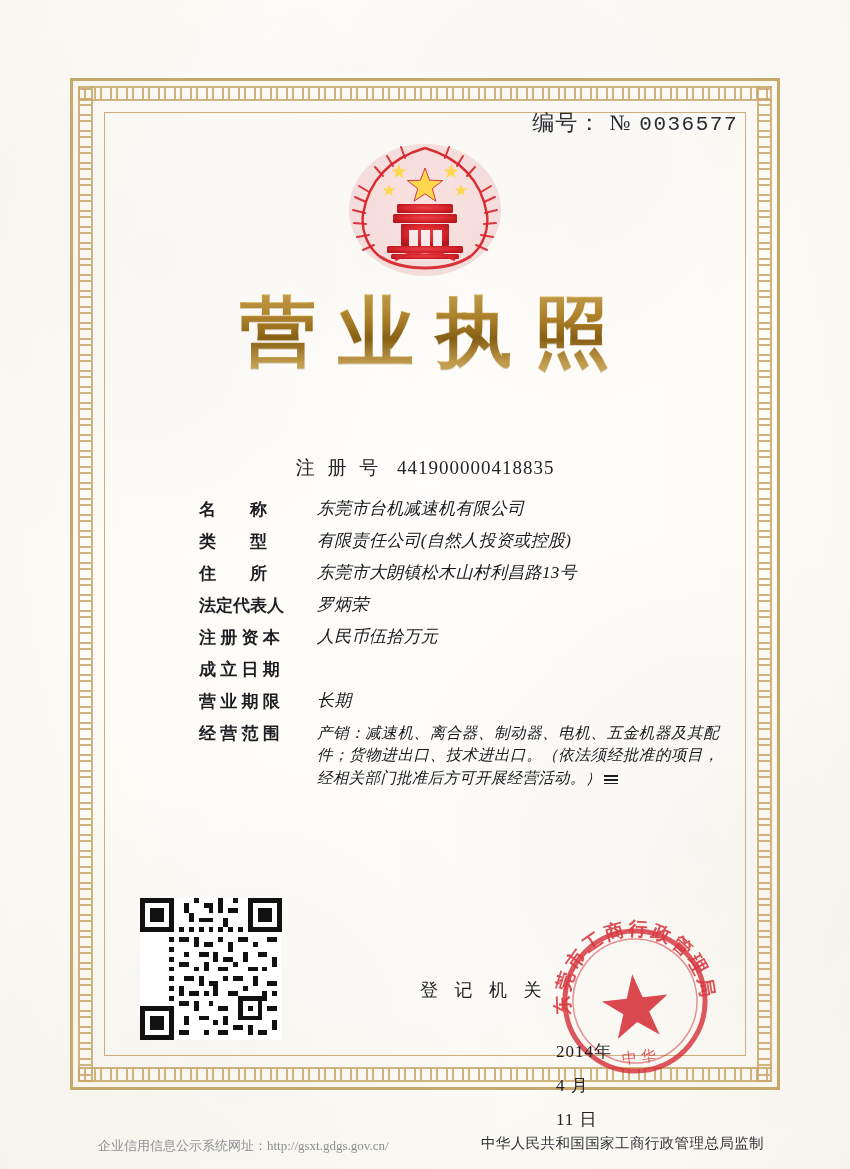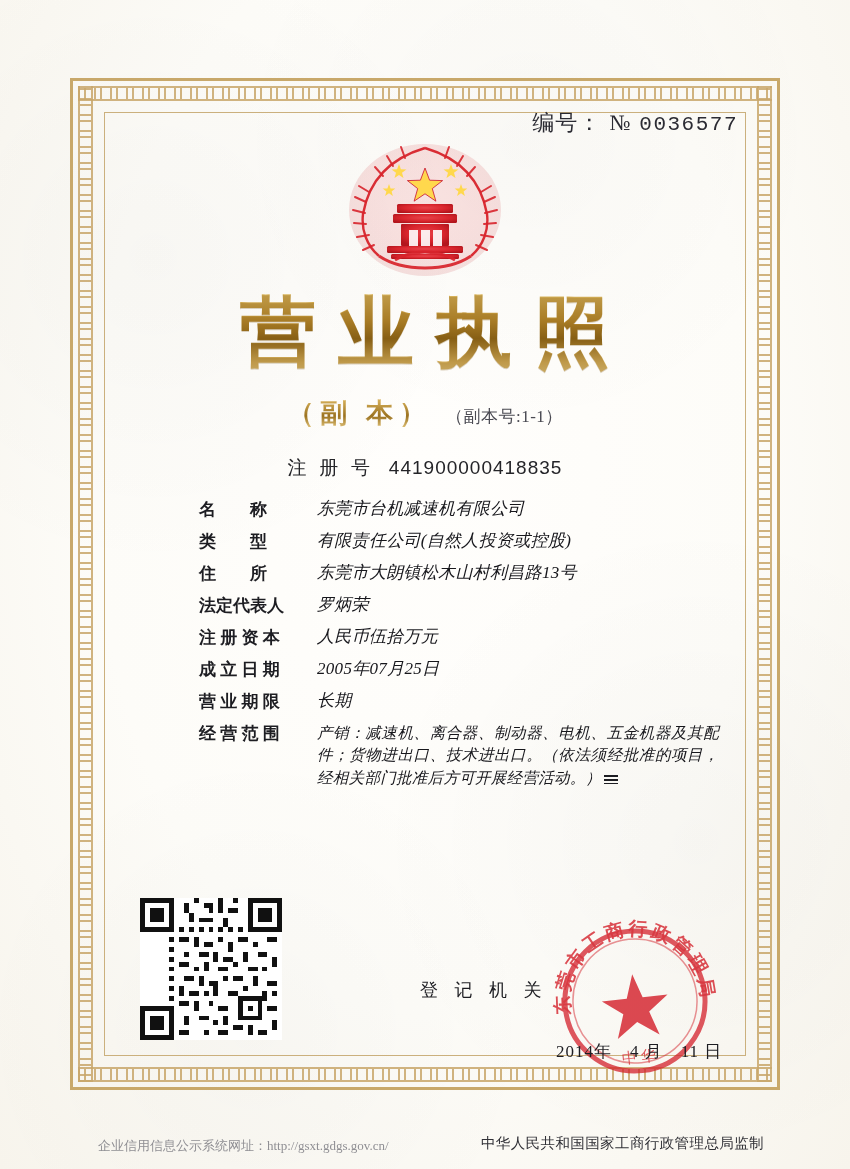--- a/index.html
+++ b/index.html
@@ -176,21 +176,21 @@
   .reg-row {
     position: absolute;
     left: 0; right: 0;
     top: 455px;
     text-align: center;
     font-size: 19px;
     color: #242428;
   }
   .reg-label { letter-spacing: 4px; margin-top: 16px; }
   .reg-value {
-    font-family: Liberation Sans, sans-serif;
+    font-family: Liberation Serif, serif;
     letter-spacing: 1px;
     margin-left: 10px;
   }
 
   
   .fields {
     position: absolute;
     left: 160px;
     top: 498px;
     width: 520px;
@@ -258,21 +258,22 @@
   }
   .date-row {
     position: absolute;
     left: 556px;
     top: 1040px;
     font-size: 17px;
     color: #1d1d22;
     letter-spacing: 1px;
     display: flex;
     align-items: baseline;
-    gap: 18px;
+    gap: 11px;
+    flex-direction: column;
   }
   .date-row .seg { white-space: nowrap; }
 
   
   .seal {
     position: absolute;
     left: 546px;
     top: 912px;
     width: 178px;
     height: 178px;
@@ -368,24 +369,20 @@
 
       <g stroke="#d8242c" stroke-width="3" fill="none" opacity="0.92">
         <path d="M44 138 q18 12 46 12 q28 0 46 -12"></path>
         <path d="M60 142 q14 -8 30 -8 q16 0 30 8"></path>
       </g>
     </svg>
   </div>
 
   <div class="title">营业执照</div>
 
-  <div class="subtitle-row">
-    <span class="subtitle-main">（副  本）</span>
-    <span class="subtitle-sub">（副本号:1-1）</span>
-  </div>
 
   <div class="reg-row">
     <span class="reg-label">注 册 号</span>
     <span class="reg-value">441900000418835</span>
   </div>
 
   <div class="fields">
 
     <div class="field-row">
       <div class="field-label">名　　称</div>
@@ -407,21 +404,20 @@
       <div class="field-value">罗炳荣</div>
     </div>
 
     <div class="field-row">
       <div class="field-label">注 册 资 本</div>
       <div class="field-value">人民币伍拾万元</div>
     </div>
 
     <div class="field-row">
       <div class="field-label">成 立 日 期</div>
-      <div class="field-value">2005年07月25日</div>
     </div>
 
     <div class="field-row">
       <div class="field-label">营 业 期 限</div>
       <div class="field-value">长期</div>
     </div>
 
     <div class="field-row">
       <div class="field-label">经 营 范 围</div>
       <div class="field-value multiline"><span>产销：减速机、离合器、制动器、电机、五金机器及其配件；货物进出口、技术进出口。（依法须经批准的项目，经相关部门批准后方可开展经营活动。）</span><span class="value-terminator"></span></div>

